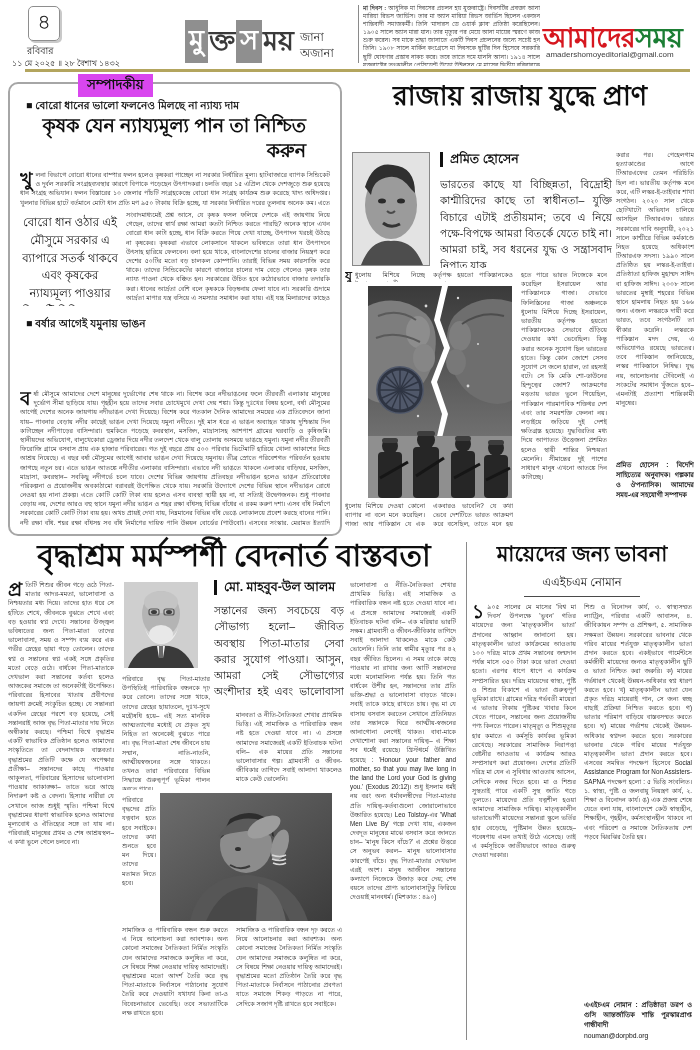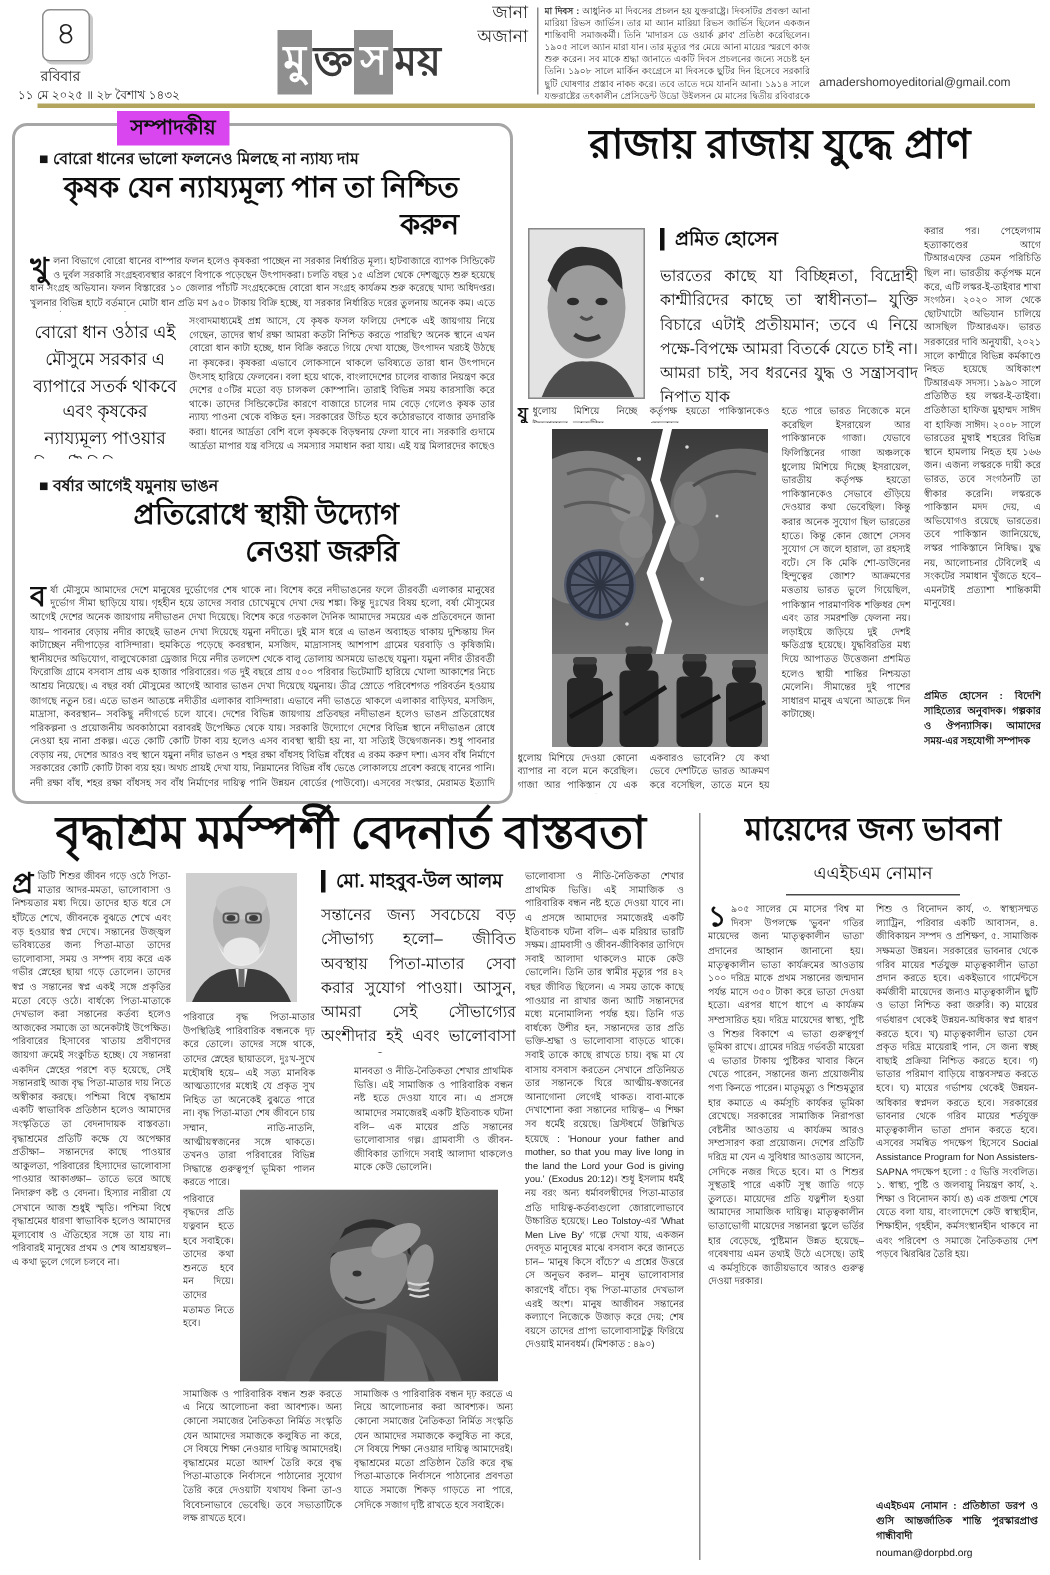--- a/index.html
+++ b/index.html
@@ -27,31 +27,34 @@
   <div class="abs" style="left:28px;top:6px;width:30px;height:33px;border:1.5px solid #8e8e8e;border-radius:5px;box-shadow:2px 2px 0 #c9c9c9;display:flex;align-items:center;justify-content:center;">
     <span style="font-size:21px;color:#222;">৪</span>
   </div>
   <div class="abs" style="left:27px;top:44px;font-size:9.5px;color:#222;">রবিবার</div>
   <div class="abs" style="left:12px;top:57px;font-size:8px;color:#222;white-space:nowrap;">১১ মে ২০২৫ ॥ ২৮ বৈশাখ ১৪৩২</div>
 
   <div class="abs" style="left:184px;top:20px;white-space:nowrap;">
     <span class="mast-letter mast-box">মু</span><span class="mast-letter">ক্ত</span><span class="mast-letter mast-box">স</span><span class="mast-letter">ম</span><span class="mast-letter">য়</span>
   </div>
 
-  <div class="abs" style="left:300px;top:2px;width:52px;text-align:right;font-size:11.5px;line-height:1.35;color:#2c2c2c;">
+  <div class="abs" style="left:300px;top:30px;width:52px;text-align:left;font-size:11.5px;line-height:1.35;color:#2c2c2c;">
     <div>জানা</div>
     <div>অজানা</div>
   </div>
 
   <div class="abs vrule" style="left:358px;top:5px;height:58px;"></div>
 
   <div class="abs t2" style="left:363px;top:4px;width:177px;height:62px;">
     <b>মা দিবস :</b><span> আধুনিক মা দিবসের প্রচলন হয় যুক্তরাষ্ট্রে। দিবসটির প্রবক্তা আনা মারিয়া রিভস জার্ভিস। তার মা অ্যান মারিয়া রিভস জার্ভিস ছিলেন একজন শান্তিবাদী সমাজকর্মী। তিনি 'মাদারস ডে ওয়ার্ক ক্লাব' প্রতিষ্ঠা করেছিলেন। ১৯০৫ সালে অ্যান মারা যান। তার মৃত্যুর পর মেয়ে আনা মায়ের স্মরণে কাজ শুরু করেন। সব মাকে শ্রদ্ধা জানাতে একটি দিবস প্রচলনের জন্যে সচেষ্ট হন তিনি। ১৯০৮ সালে মার্কিন কংগ্রেসে মা দিবসকে ছুটির দিন হিসেবে সরকারি ছুটি ঘোষণার প্রস্তাব নাকচ করে। তবে তাতে দমে যাননি আনা। ১৯১৪ সালে যুক্তরাষ্ট্রের তৎকালীন প্রেসিডেন্ট উড্রো উইলসন মে মাসের দ্বিতীয় রবিবারকে মা দিবস হিসেবে ঘোষণা করেন।</span>
   </div>
 
+  <div class="abs" style="left:543px;top:17px;font-size:27px;font-weight:bold;white-space:nowrap;letter-spacing:-0.5px;">
+    <span style="color:#d6171f;">আমাদের</span><span style="color:#1b7e34;">সময়</span>
+  </div>
   <div class="abs" style="left:546px;top:50px;font-size:8px;color:#3d3d3d;">amadershomoyeditorial@gmail.com</div>
 
   <div class="abs" style="left:25px;top:69px;width:665px;height:2.5px;background:#b3a55e;"></div>
 </div>
 
 <div class="abs" style="left:8px;top:82px;width:330px;height:450px;border:2px solid #a6a6a6;border-radius:10px;">
   <div class="abs" style="left:68px;top:-10px;background:#d946ef;padding:0 9px;font-size:13.5px;font-weight:bold;color:#111;">সম্পাদকীয়</div>
 
   <div class="abs kicker" style="left:16px;top:14px;width:300px;">■ বোরো ধানের ভালো ফলনেও মিলছে না ন্যায্য দাম</div>
   <div class="abs headline" style="left:26px;top:30px;width:270px;font-size:19px;">কৃষক যেন ন্যায্যমূল্য পান তা নিশ্চিত করুন</div>
@@ -61,21 +64,20 @@
       <span class="dropcap">খু</span><span>লনা বিভাগে বোরো ধানের বাম্পার ফলন হলেও কৃষকরা পাচ্ছেন না সরকার নির্ধারিত মূল্য। হাটবাজারে ব্যাপক সিন্ডিকেট ও দুর্বল সরকারি সংগ্রহব্যবস্থার কারণে বিপাকে পড়েছেন উৎপাদকরা। চলতি বছর ১৫ এপ্রিল থেকে দেশজুড়ে শুরু হয়েছে ধান সংগ্রহ অভিযান। ফলন বিস্তারের ১০ জেলার পাঁচটি সংগ্রহকেন্দ্রে বোরো ধান সংগ্রহ কার্যক্রম শুরু করেছে খাদ্য অধিদপ্তর। খুলনার বিভিন্ন হাটে বর্তমানে মোটা ধান প্রতি মণ ৯৫০ টাকায় বিক্রি হচ্ছে, যা সরকার নির্ধারিত দরের তুলনায় অনেক কম। এতে কৃষকরা উৎপাদন খরচ পর্যন্ত তুলতে পারছেন না।</span>
     </div>
     <div style="display:flex;margin-top:2px;">
       <div class="pull" style="width:100px;flex:0 0 100px;padding:4px 6px 0 0;">বোরো ধান ওঠার এই মৌসুমে সরকার এ ব্যাপারে সতর্ক থাকবে এবং কৃষকের ন্যায্যমূল্য পাওয়ার বিষয়টি নিশ্চিত করবে</div>
       <div class="t" style="flex:1;height:92px;">সংবাদমাধ্যমেই প্রশ্ন আসে, যে কৃষক ফসল ফলিয়ে দেশকে এই জায়গায় নিয়ে গেছেন, তাদের স্বার্থ রক্ষা আমরা কতটা নিশ্চিত করতে পারছি? অনেক স্থানে এখন বোরো ধান কাটা হচ্ছে, ধান বিক্রি করতে গিয়ে দেখা যাচ্ছে, উৎপাদন খরচই উঠছে না কৃষকের। কৃষকরা এভাবে লোকসানে থাকলে ভবিষ্যতে তারা ধান উৎপাদনে উৎসাহ হারিয়ে ফেলবেন। বলা হয়ে থাকে, বাংলাদেশের চালের বাজার নিয়ন্ত্রণ করে দেশের ৫০টির মতো বড় চালকল কোম্পানি। তারাই বিভিন্ন সময় কারসাজি করে থাকে। তাদের সিন্ডিকেটের কারণে বাজারে চালের দাম বেড়ে গেলেও কৃষক তার ন্যায্য পাওনা থেকে বঞ্চিত হন। সরকারের উচিত হবে কঠোরভাবে বাজার তদারকি করা। ধানের আর্দ্রতা বেশি বলে কৃষককে বিড়ম্বনায় ফেলা যাবে না। সরকারি গুদামে আর্দ্রতা মাপার যন্ত্র বসিয়ে এ সমস্যার সমাধান করা যায়। এই যন্ত্র মিলারদের কাছেও রয়েছে। কোনো কারসাজিতে কৃষক যেন তার</div>
     </div>
 
   </div>
 
   <div class="abs kicker" style="left:16px;top:232px;width:300px;">■ বর্ষার আগেই যমুনায় ভাঙন</div>
-  <div class="abs headline" style="left:26px;top:248px;width:230px;font-size:19px;">প্রতিরোধে স্থায়ী উদ্যোগ নেওয়া জরুরি</div>
   <div class="abs t" style="left:10px;top:305px;width:310px;height:136px;">
     <span class="dropcap">ব</span><span>র্ষা মৌসুমে আমাদের দেশে মানুষের দুর্ভোগের শেষ থাকে না। বিশেষ করে নদীভাঙনের ফলে তীরবর্তী এলাকার মানুষের দুর্ভোগ সীমা ছাড়িয়ে যায়। গৃহহীন হয়ে তাদের সবার চোখেমুখে দেখা দেয় শঙ্কা। কিন্তু দুঃখের বিষয় হলো, বর্ষা মৌসুমের আগেই দেশের অনেক জায়গায় নদীভাঙন দেখা দিয়েছে। বিশেষ করে গতকাল দৈনিক আমাদের সময়ের এক প্রতিবেদনে জানা যায়– পাবনার বেড়ায় নদীর কাছেই ভাঙন দেখা দিয়েছে যমুনা নদীতে। দুই মাস ধরে এ ভাঙন অব্যাহত থাকায় দুশ্চিন্তায় দিন কাটাচ্ছেন নদীপাড়ের বাসিন্দারা। হুমকিতে পড়েছে কবরস্থান, মসজিদ, মাদ্রাসাসহ আশপাশ গ্রামের ঘরবাড়ি ও কৃষিজমি। স্থানীয়দের অভিযোগ, বালুখেকোরা ড্রেজার দিয়ে নদীর তলদেশ থেকে বালু তোলায় অসময়ে ভাঙছে যমুনা। যমুনা নদীর তীরবর্তী ফিরোজি গ্রামে বসবাস প্রায় এক হাজার পরিবারের। গত দুই বছরে প্রায় ৫০০ পরিবার ভিটেমাটি হারিয়ে খোলা আকাশের নিচে আশ্রয় নিয়েছে। এ বছর বর্ষা মৌসুমের আগেই আবার ভাঙন দেখা দিয়েছে যমুনায়। তীব্র স্রোতে পরিবেশগত পরিবর্তন হওয়ায় জাগছে নতুন চর। এতে ভাঙন আতঙ্কে নদীতীর এলাকার বাসিন্দারা। এভাবে নদী ভাঙতে থাকলে এলাকার বাড়িঘর, মসজিদ, মাদ্রাসা, কবরস্থান– সবকিছু নদীগর্ভে চলে যাবে। দেশের বিভিন্ন জায়গায় প্রতিবছর নদীভাঙন হলেও ভাঙন প্রতিরোধের পরিকল্পনা ও প্রয়োজনীয় অবকাঠামো বরাবরই উপেক্ষিত থেকে যায়। সরকারি উদ্যোগে দেশের বিভিন্ন স্থানে নদীভাঙন রোধে নেওয়া হয় নানা প্রকল্প। এতে কোটি কোটি টাকা ব্যয় হলেও এসব ব্যবস্থা স্থায়ী হয় না, যা সত্যিই উদ্বেগজনক। শুধু পাবনার বেড়ায় নয়, দেশের আরও বহু স্থানে যমুনা নদীর ভাঙন ও শহর রক্ষা বাঁধসহ বিভিন্ন বাঁধের এ রকম করুণ দশা। এসব বাঁধ নির্মাণে সরকারের কোটি কোটি টাকা ব্যয় হয়। অথচ প্রায়ই দেখা যায়, নিম্নমানের বিভিন্ন বাঁধ ভেঙে লোকালয়ে প্রবেশ করছে বানের পানি। নদী রক্ষা বাঁধ, শহর রক্ষা বাঁধসহ সব বাঁধ নির্মাণের দায়িত্ব পানি উন্নয়ন বোর্ডের (পাউবো)। এসবের সংস্কার, মেরামত ইত্যাদি পরিচালনা দায়সারাভাবে সারলে হবে না। কাজে জবাবদিহি নিশ্চিত করতে হবে। দুর্নীতিমুক্ত হতে হবে। যেকোনো মূল্যে এই নদীভাঙন বন্ধ করতে হবে। নদীভাঙন রোধ করতে প্রয়োজন দীর্ঘমেয়াদি টেকসই পরিকল্পনার। বিশেষজ্ঞদের পরামর্শ নিয়ে প্রয়োজনীয় ব্যবস্থা গ্রহণ করতে হবে।</span>
   </div>
 </div>
 
 <div class="abs headline" style="left:345px;top:80px;width:350px;text-align:center;font-size:27px;line-height:1.25;">
   <div>রাজায় রাজায় যুদ্ধে প্রাণ</div>
 </div>
 
 <div class="abs photo" style="left:352px;top:152px;width:76px;height:112px;border:1px solid #888;">

